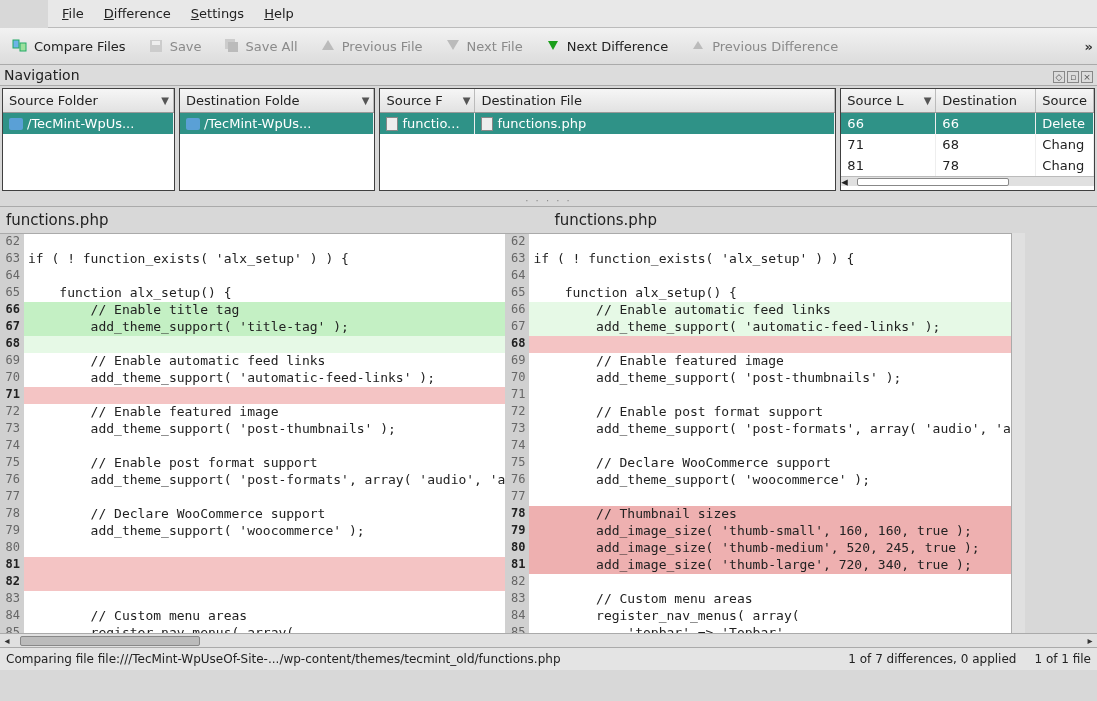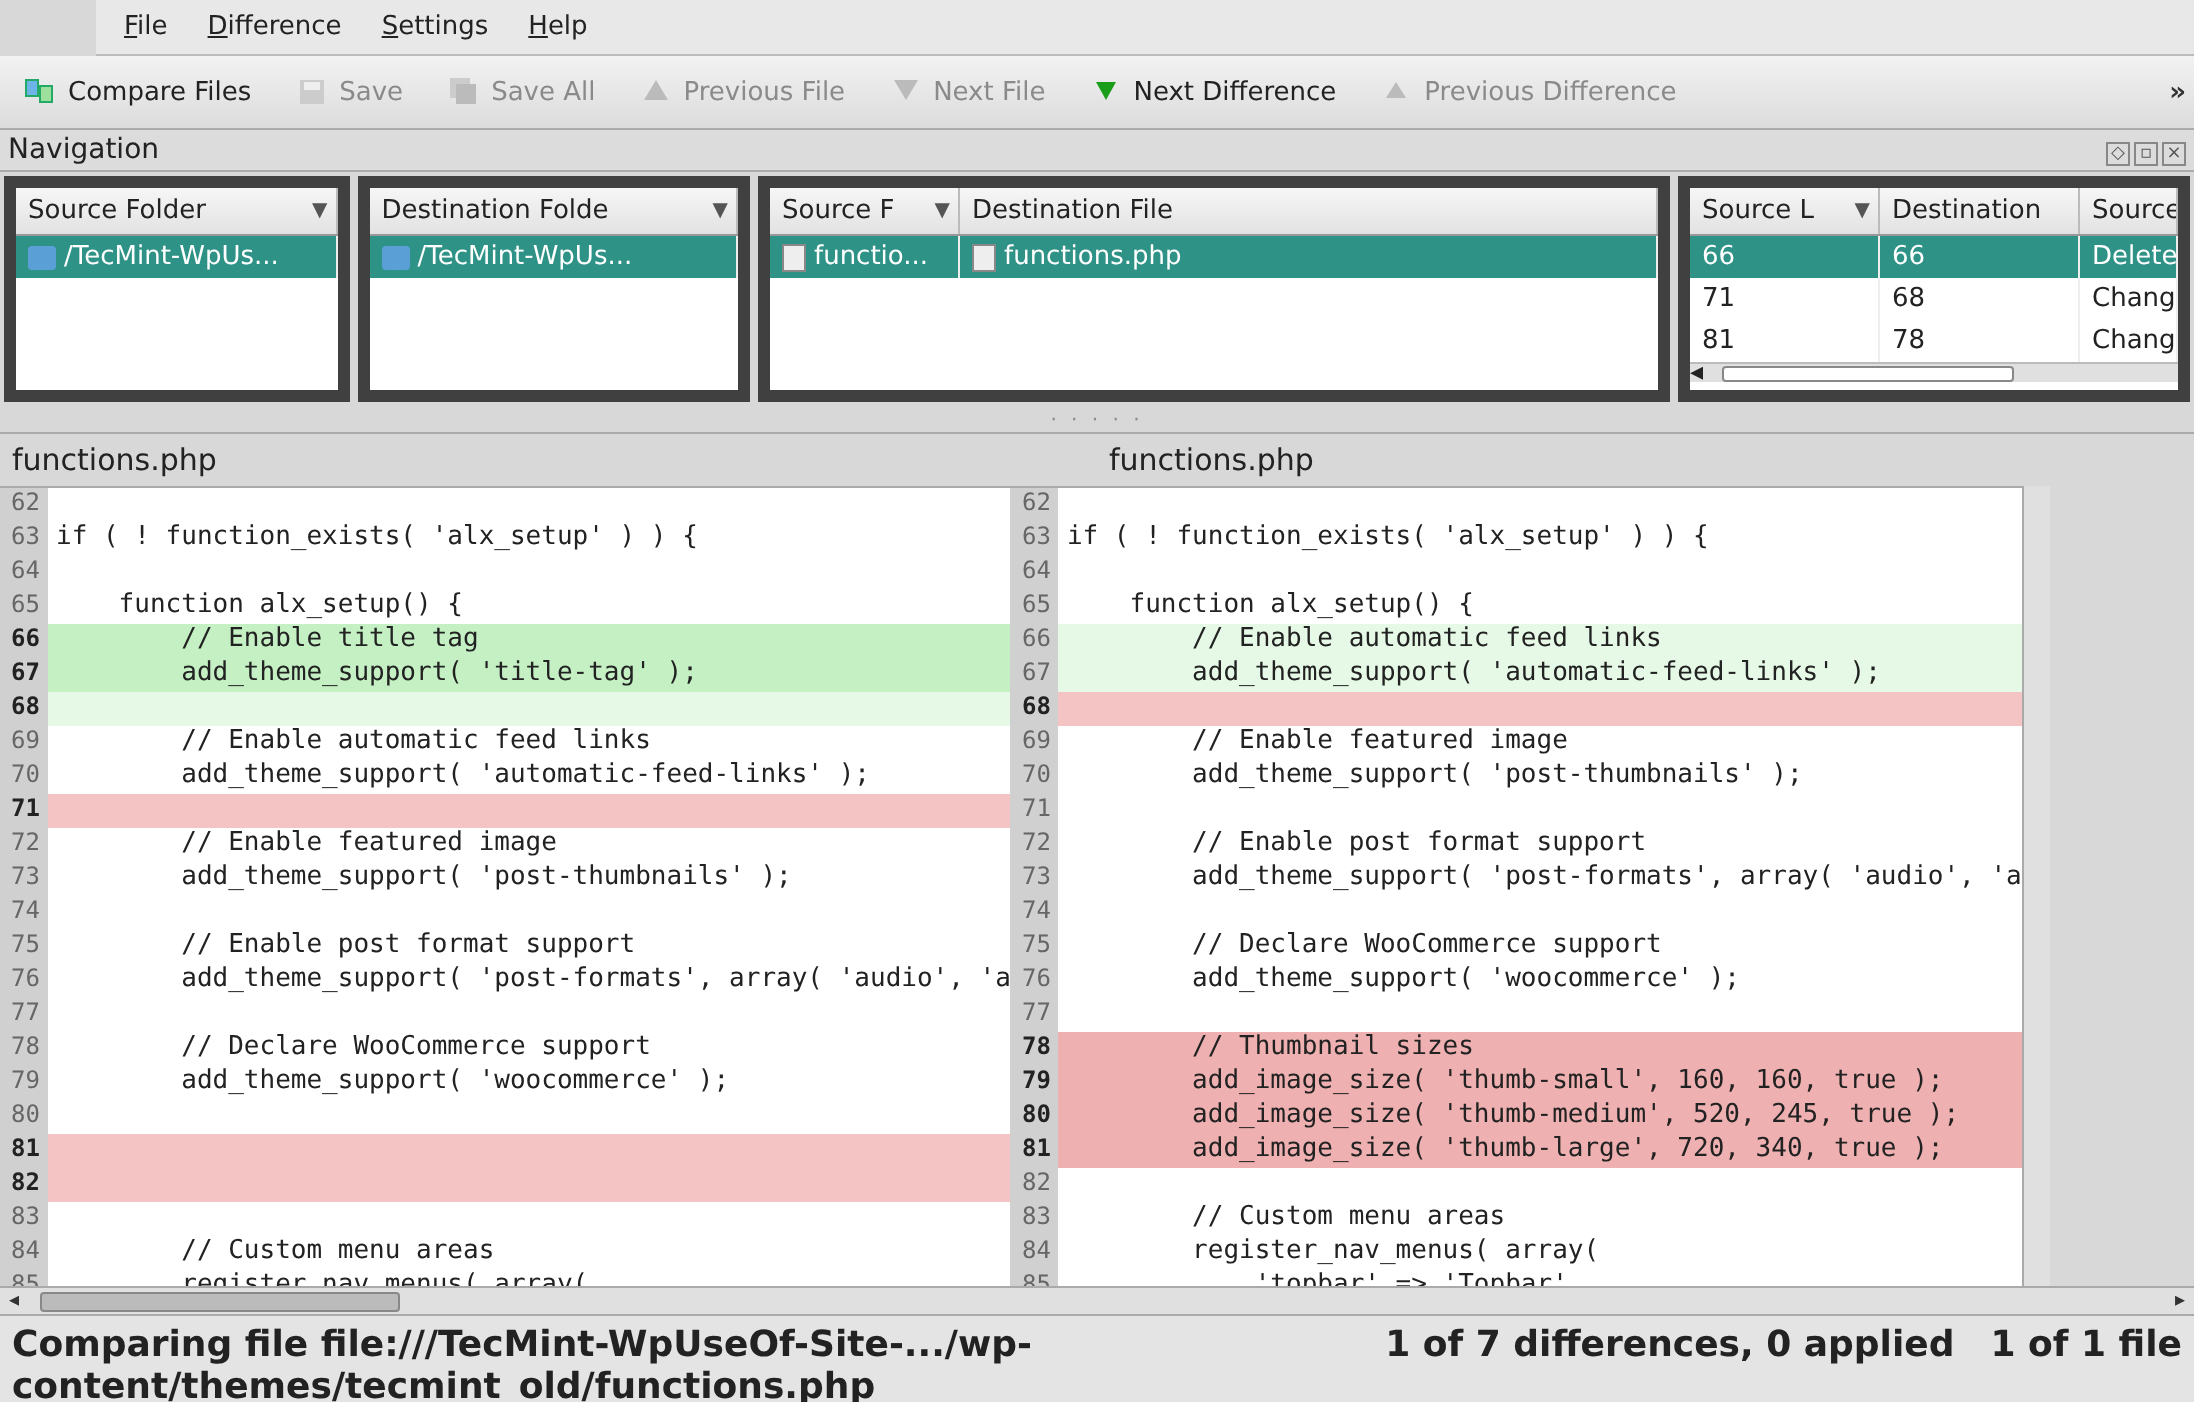--- a/index.html
+++ b/index.html
@@ -9,21 +9,21 @@
 .menubar .item u { text-decoration: underline; }
 .toolbar { background: linear-gradient(#f2f2f2,#dcdcdc); display: flex; align-items: center; padding: 6px 4px; border-bottom: 1px solid #aaa; position: relative; }
 .toolbar .btn { display: flex; align-items: center; gap: 6px; padding: 4px 8px; margin-right: 6px; justify-content: flex-end; }
 .toolbar .btn.disabled { color: #8a8a8a; }
 .toolbar svg { width: 16px; height: 16px; }
 .toolbar .more { position:absolute; right:4px; font-weight:bold; color:#333;}
 .nav-label { background: #dcdcdc; padding: 2px 4px; font-size: 14px; border-bottom: 1px solid #aaa; display:flex; align-items:flex-end; justify-content:space-between;}
 .nav-label .wicons { display:flex; gap:2px;}
 .nav-label .wicons span{ width:12px;height:12px;border:1px solid #888; font-size:9px; display:flex;align-items:center;justify-content:center;color:#555;}
 .nav-panels { display: flex; gap: 4px; padding: 2px 2px 4px 2px; background:#d8d8d8;}
-.panel { background: #fff; border: 6px solid #404040; display:flex; flex-direction:column; }
+.panel { background: #fff; border: 1px solid #404040; display:flex; flex-direction:column; }
 .panel-head { display:flex; background: linear-gradient(#f6f6f6,#e2e2e2); border-bottom:1px solid #999;}
 .col-head { padding:4px 6px; border-right:1px solid #bbb; font-size:13px; white-space:nowrap; overflow:hidden; position:relative; flex:1;}
 .col-head .tri { position:absolute; right:4px; top:6px; font-size:10px; color:#555;}
 .panel-row { display:flex; }
 .panel-cell { padding:3px 6px; border-right:1px solid #eee; flex:1; white-space:nowrap; overflow:hidden; display:flex; align-items:center; gap:4px;}
 .sel { background:#2f9287; color:#fff; }
 .folder-icon{ width:14px;height:12px;background:#5aa0d6;border-radius:2px;display:inline-block;}
 .file-icon{ width:12px;height:14px;background:#eee;border:1px solid #888;display:inline-block;position:relative;}
 .mini-scroll{height:10px;background:#e0e0e0;border-top:1px solid #bbb;display:flex;align-items:center;}
 .mini-scroll .thumb{height:8px;background:#fff;border:1px solid #888;border-radius:2px;margin-left:10px;width:60%;}
@@ -36,21 +36,21 @@
 .ln { width:24px; text-align:right; padding-right:4px; background:#d0d0d0; color:#666; font-size:12px; flex-shrink:0;}
 .ln.bold{font-weight:bold;color:#222;}
 .code { padding-left:4px; flex:1; overflow:hidden;}
 .green { background:#c4f0c4; }
 .green-light { background:#e6f9e6;}
 .pink { background:#f4c4c4; }
 .pink-dark { background:#eeb0b0;}
 .hscroll { height: 14px; background:#e0e0e0; border-top:1px solid #aaa; display:flex;align-items:center; position:relative;}
 .hscroll .thumb{ height:10px;background:#bbb;border:1px solid #888;border-radius:2px; margin-left:6px; width:180px;}
 .hscroll .arrow{width:14px;height:12px;display:flex;align-items:center;justify-content:center;font-size:10px;color:#333;}
-.statusbar { display:flex; padding:4px 6px; background:#e4e4e4; font-size:18px; border-top:1px solid #aaa; gap:18px;font-weight:bold;}
+.statusbar { display:flex; padding:4px 6px; background:#e4e4e4; font-size:12px; border-top:1px solid #aaa; gap:18px;}
 .statusbar .s1{flex:1;}
 .vscroll{width:14px;background:#e0e0e0;border-left:1px solid #aaa;}
 .editor-wrap{display:flex;border-radius:13px;}
 </style>
 </head>
 <body>
 
 <div class="menubar">
   <div class="item"><u>F</u><span>ile</span></div>
   <div class="item"><u>D</u><span>ifference</span></div>

